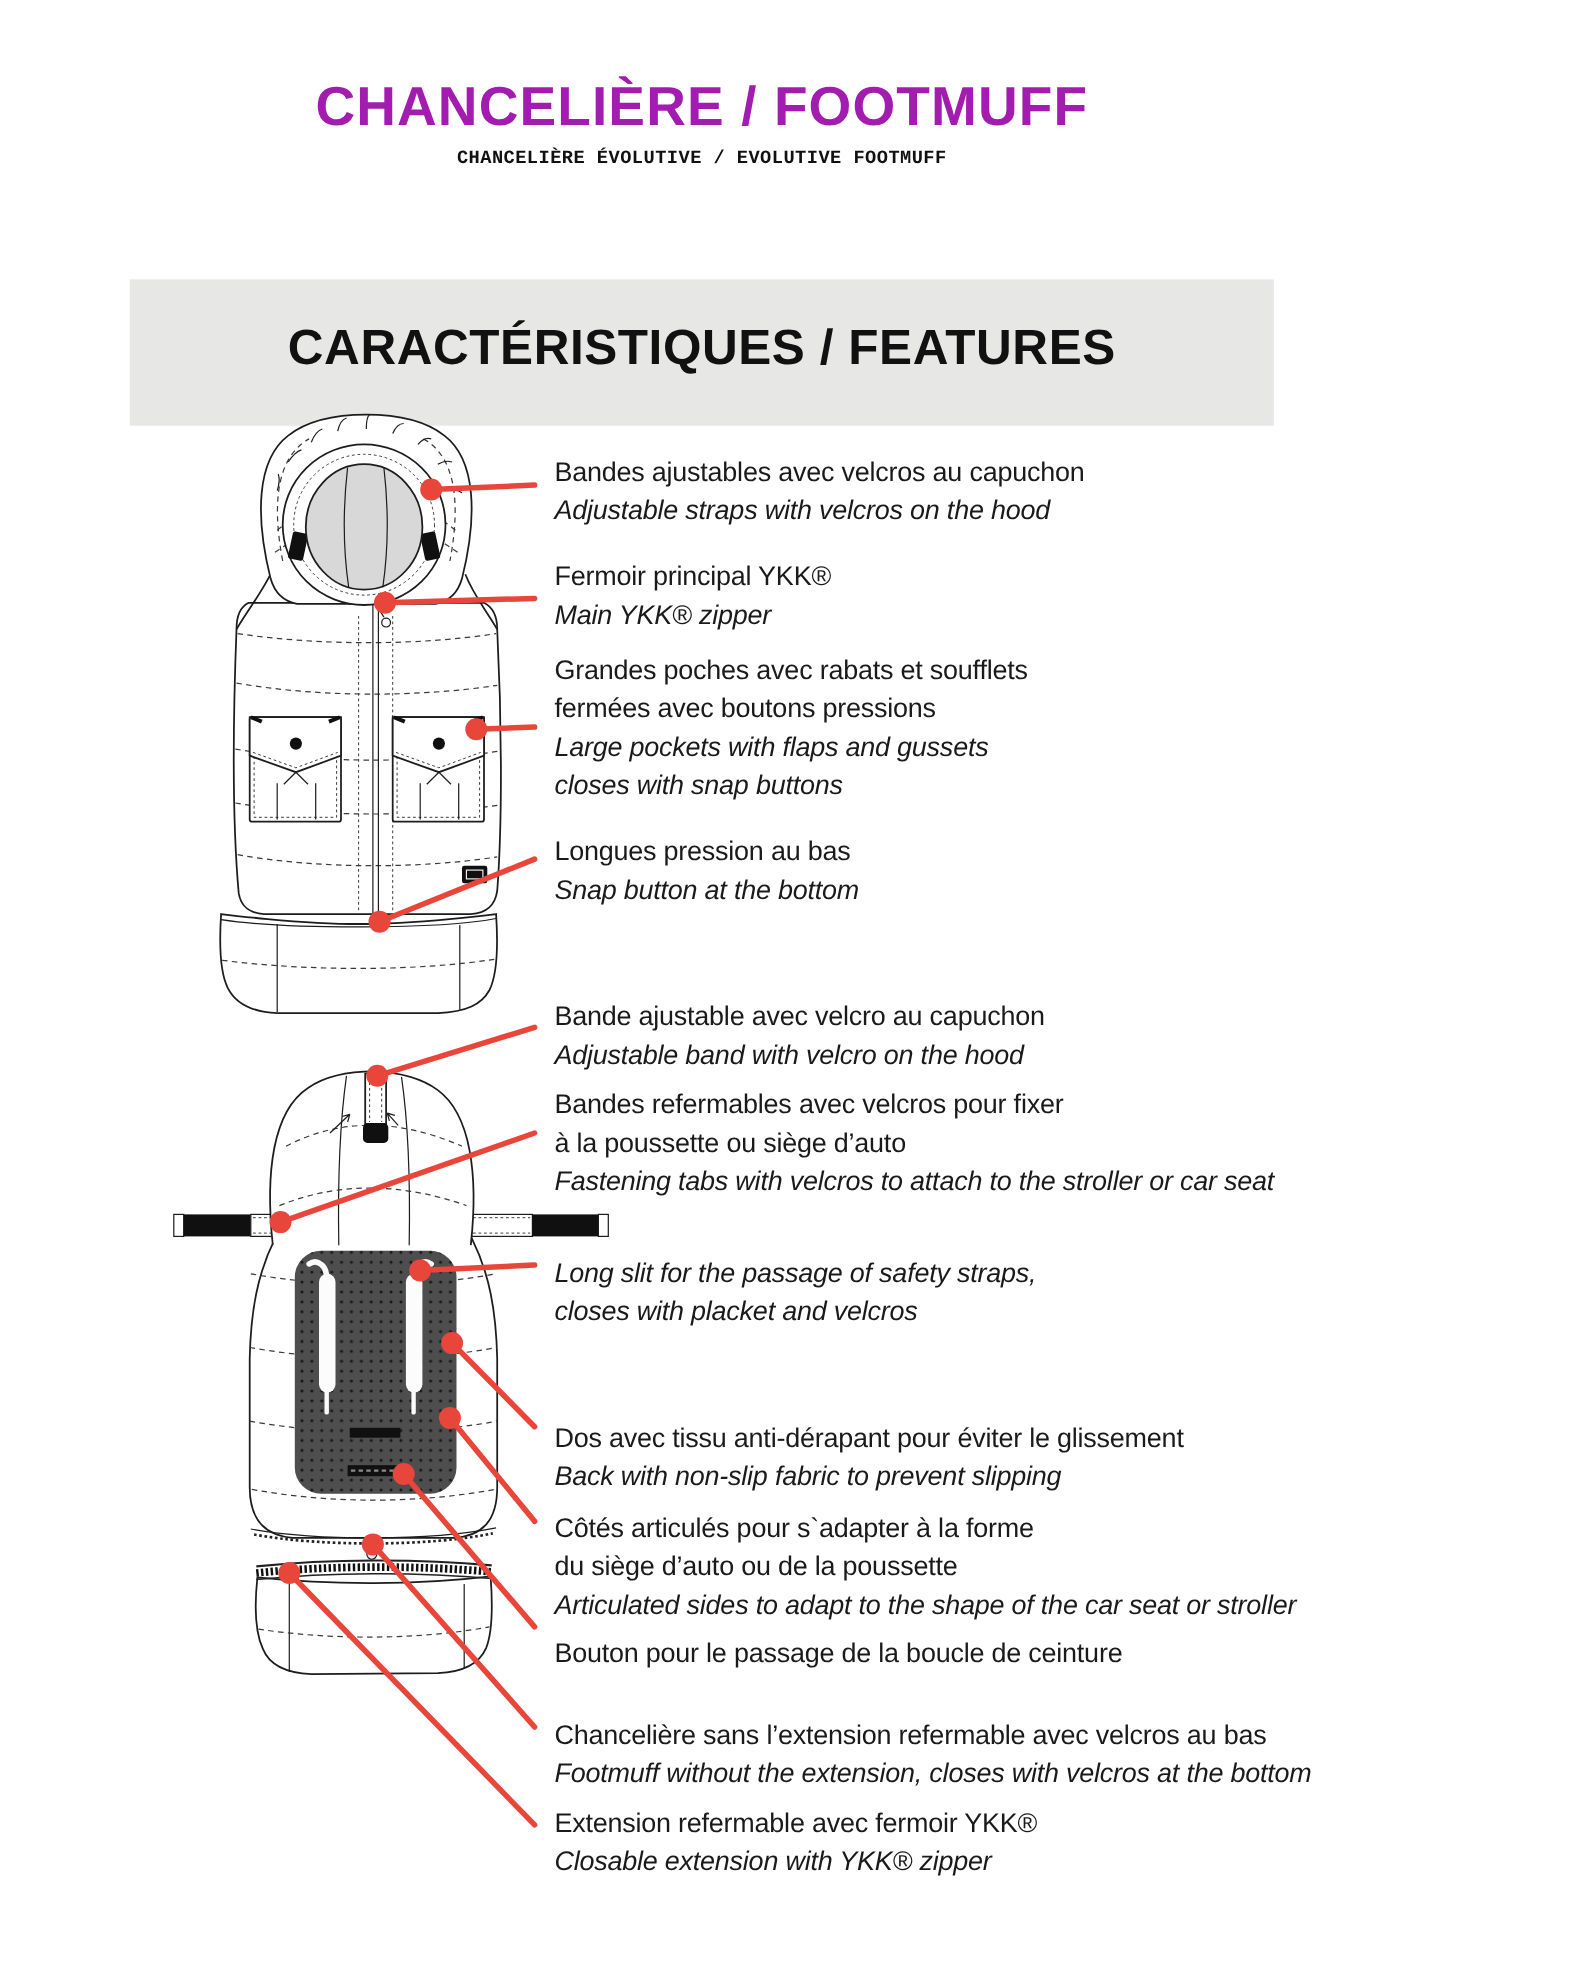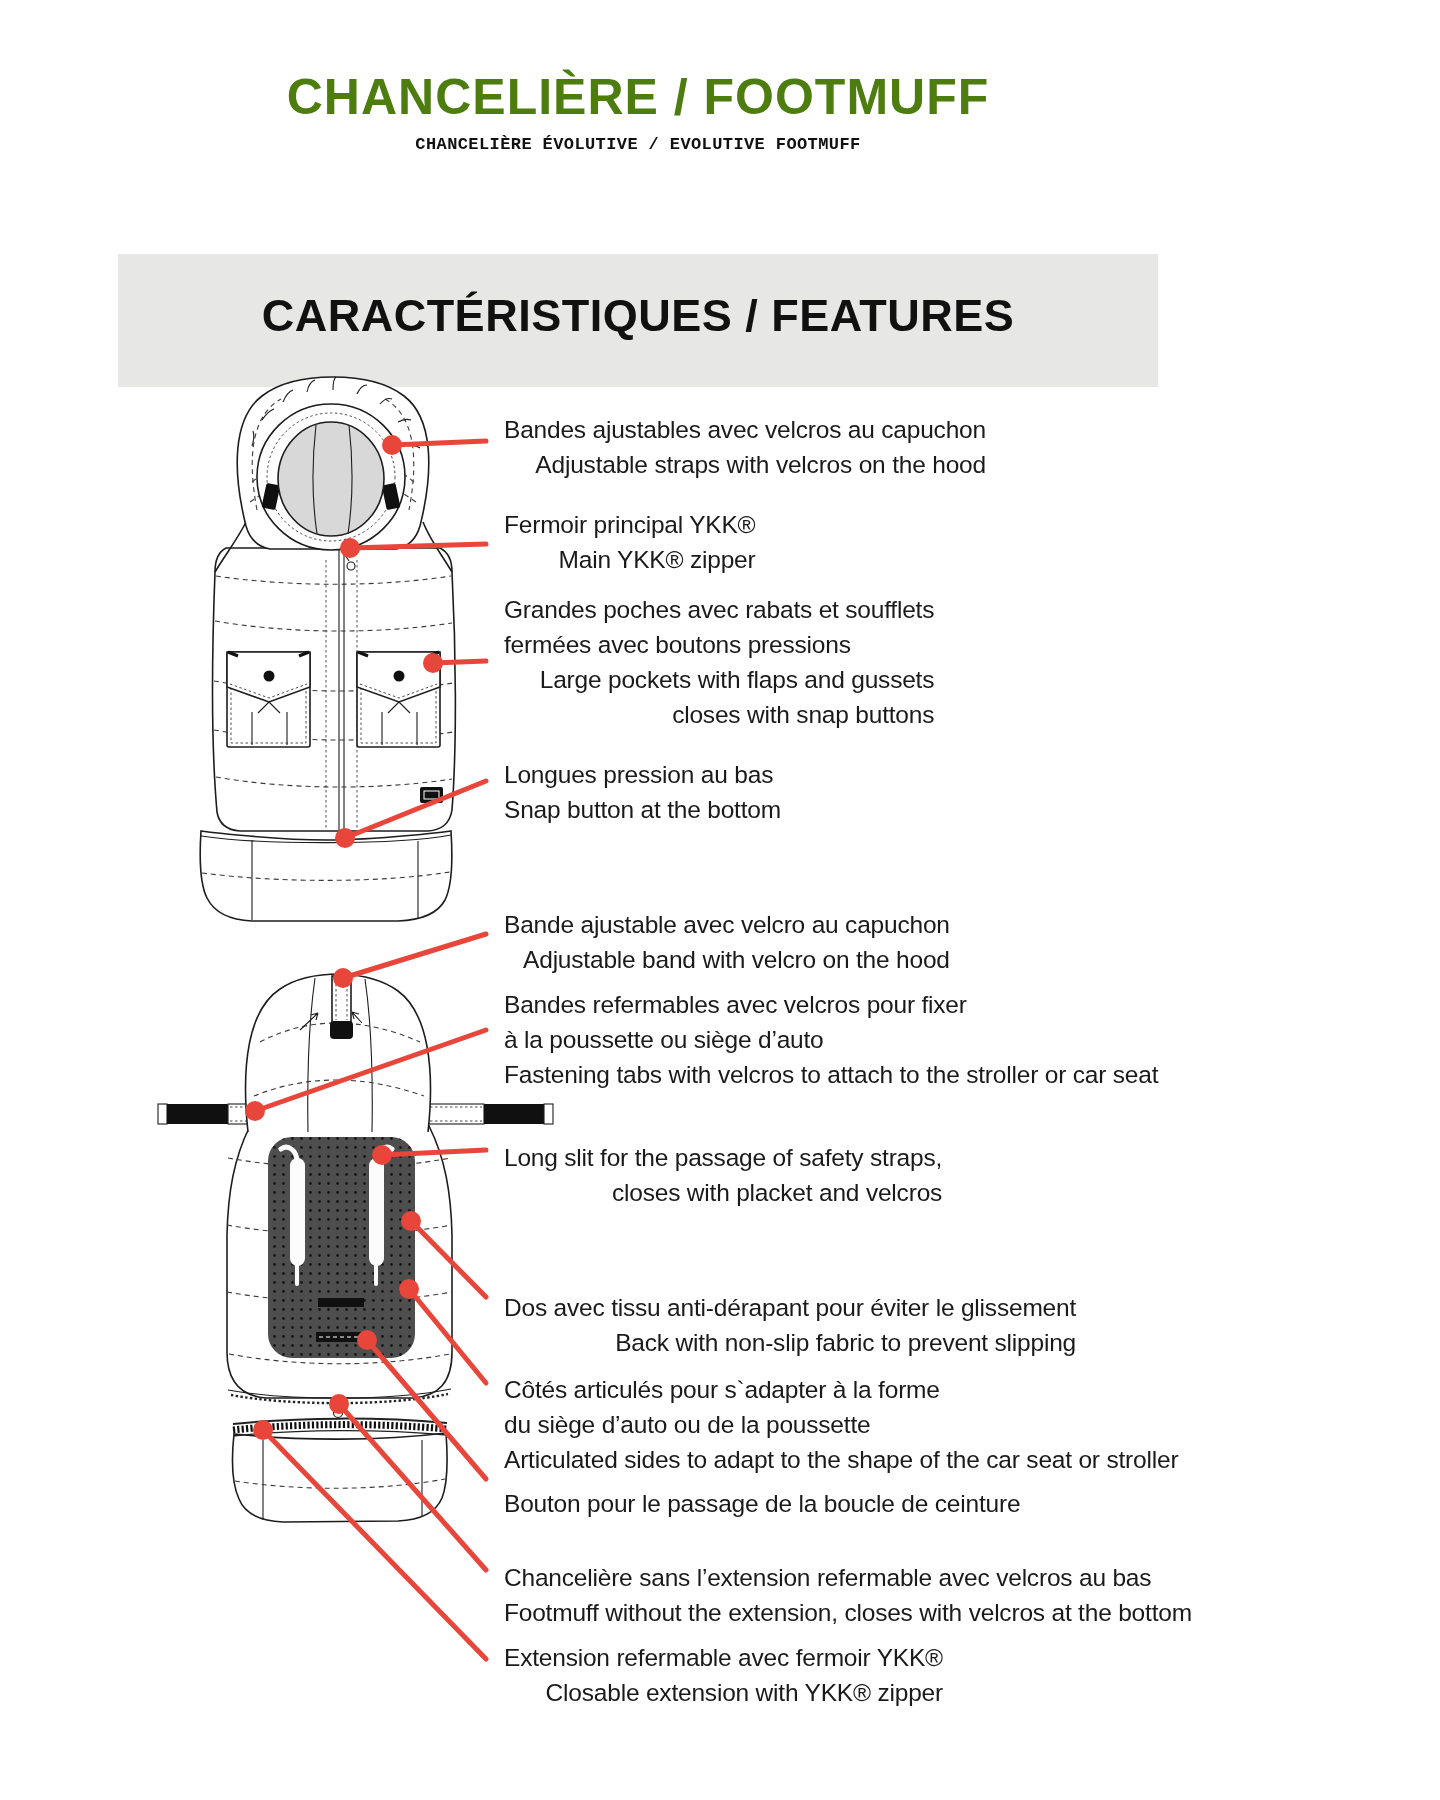--- a/index.html
+++ b/index.html
@@ -1,27 +1,27 @@
 <!DOCTYPE html>
 <html style="--accent: #e8463a; --banner_bg: #e7e7e6; --hood_gray: #d8d8d8; --panel_gray: #4e4e4e;"><head>
 <meta charset="utf-8">
 <style>
   html,body{margin:0;padding:0;background:#fff;}
   .page{position:relative;width:1440px;height:1800px;background:#ffffff;overflow:hidden;
         font-family:"Liberation Sans",sans-serif;color:#1a1a1a;}
   .hdr{position:absolute;top:70px;left:118px;width:1040px;text-align:center;}
-  .hdr h1{margin:0;font-size:50px;font-weight:700;letter-spacing:1px;line-height:1.1;color:#4d7c0f;}
+  .hdr h1{margin:0;font-size:50px;font-weight:700;letter-spacing:1px;line-height:1.1;color:#a21caf;}
   .hdr h2{margin:10px 0 0 0;font-size:17px;font-weight:700;letter-spacing:.4px;color:#111;font-family:Liberation Mono, monospace;}
   .banner{position:absolute;top:230px;left:118px;width:1040px;height:133px;background:var(--banner_bg,#e7e7e6);
           display:flex;align-items:center;justify-content:center;padding-bottom:10px;box-sizing:border-box;margin-top:24px;}
   .banner span{font-size:45px;font-weight:700;letter-spacing:.5px;color:#111;}
   .diagram-svg{position:absolute;top:0;left:0;}
   .feat{position:absolute;left:504px;font-size:24.5px;line-height:35px;letter-spacing:-0.2px;
         color:#1a1a1a;white-space:nowrap;}
-  .feat .en{text-align:right;}
+  .feat .en{font-style:italic;}
   
   .ln{stroke:#1d1d1d;stroke-width:1.6;fill:none;}
   .thin{stroke:#1d1d1d;stroke-width:1.1;fill:none;}
   .dash{stroke:#3a3a3a;stroke-width:1.1;fill:none;stroke-dasharray:5 4;}
   .dash2{stroke:#3a3a3a;stroke-width:.9;fill:none;stroke-dasharray:2.5 2.5;}
   .wfill{fill:#ffffff;}
   .blk{fill:#101010;}
   .cl{stroke:var(--accent,#e8463a);stroke-width:5;stroke-linecap:round;}
   .cd{fill:var(--accent,#e8463a);}
   .wh{stroke:#fcfcfc;fill:none;stroke-linecap:round;}

